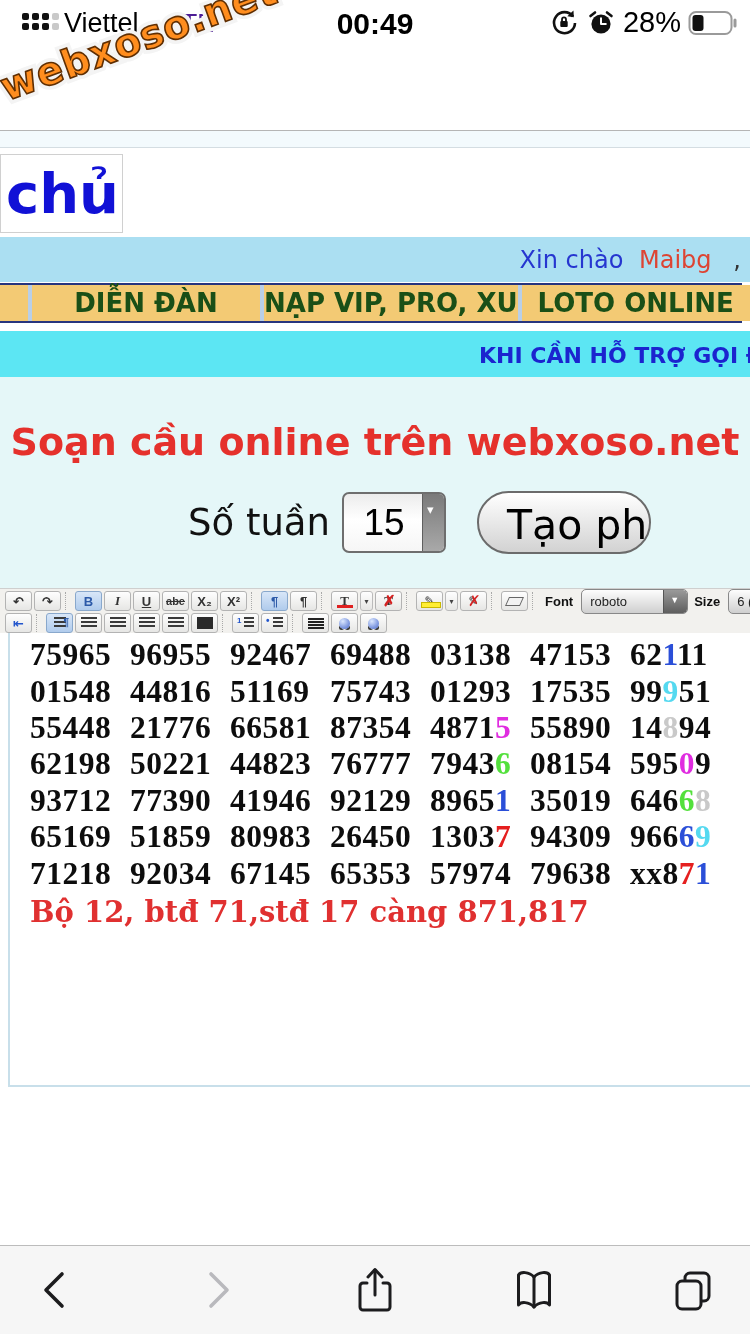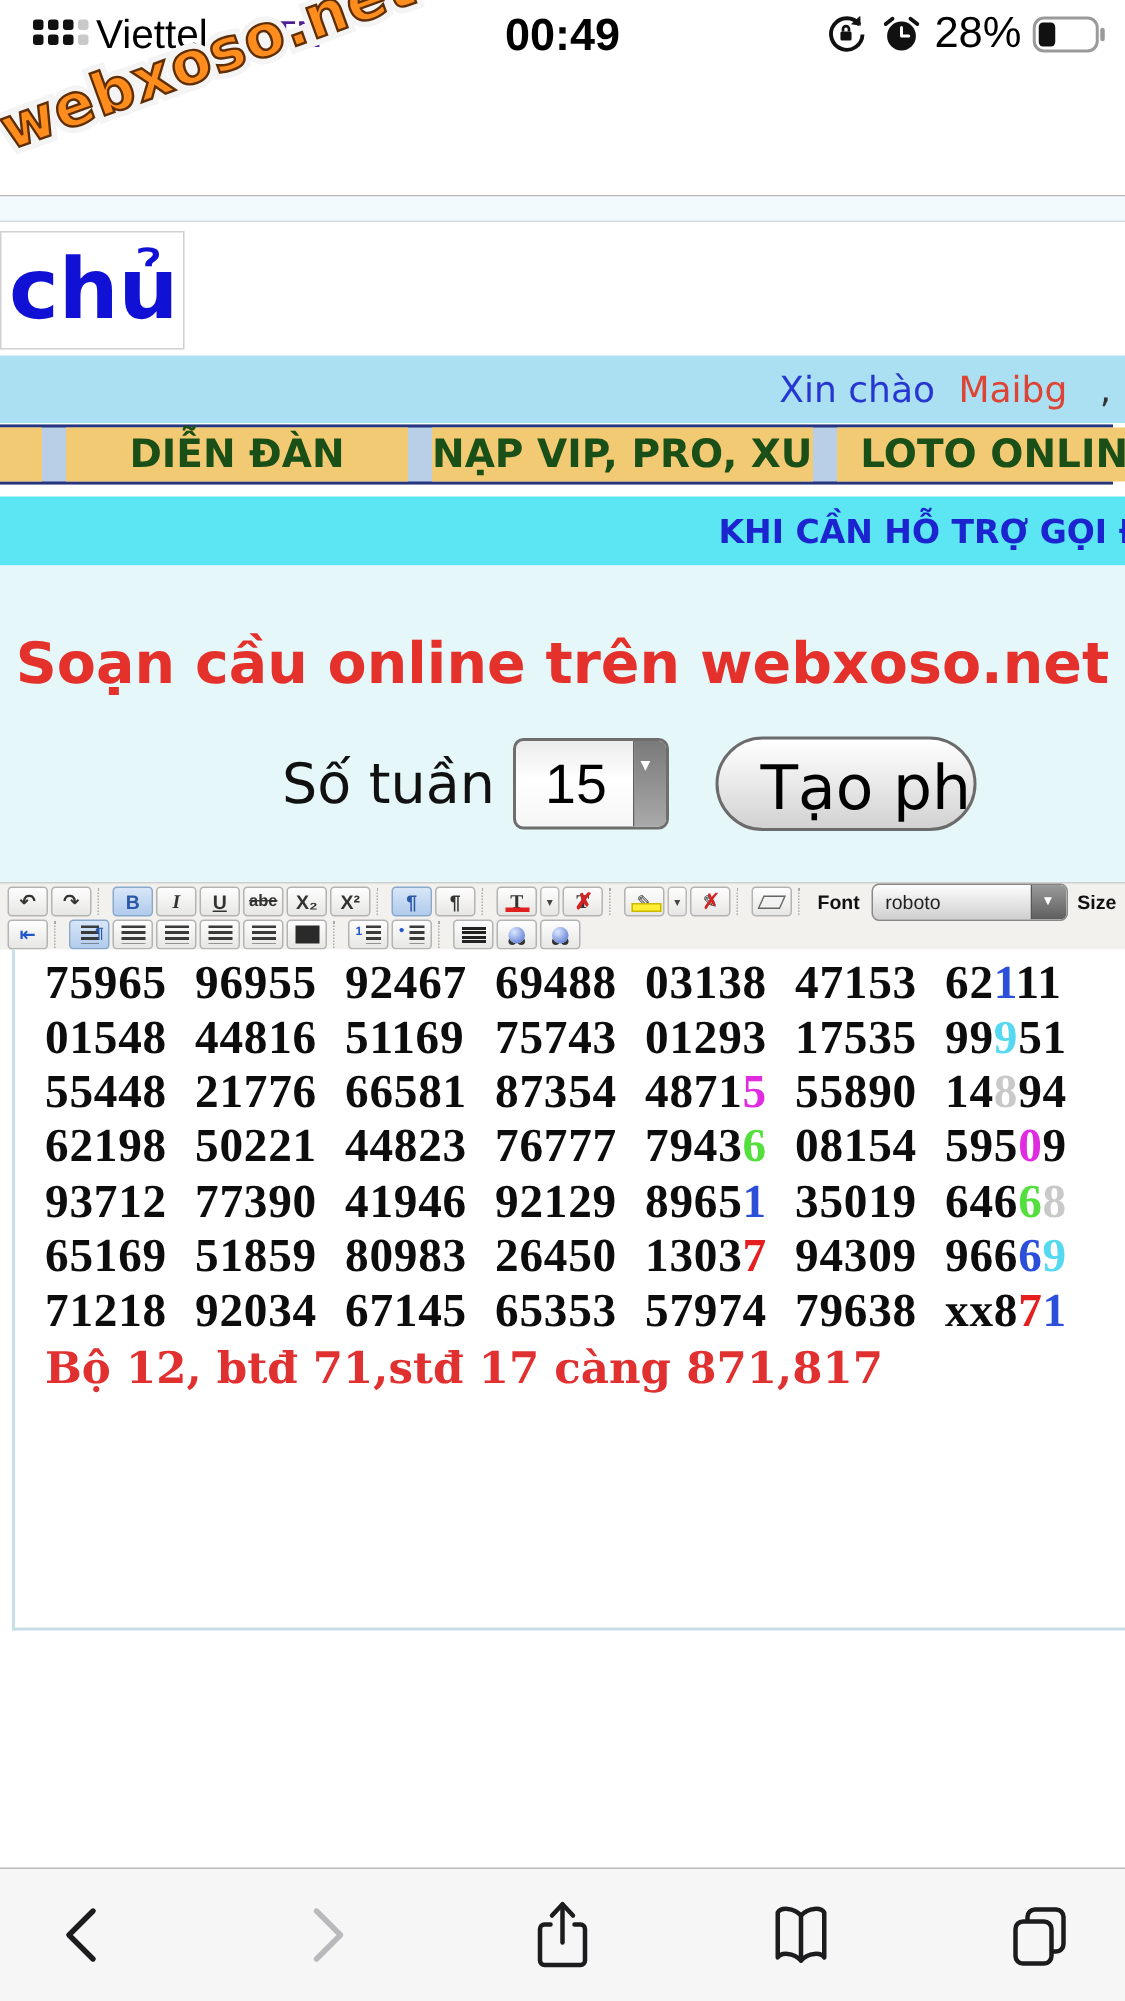--- a/index.html
+++ b/index.html
@@ -47,21 +47,21 @@
   
   .greet{position:absolute;left:0;top:237px;width:750px;height:45px;background:#abdff2;overflow:hidden;}
   .greet-in{position:absolute;right:-16px;top:9px;white-space:nowrap;font-size:24px;
             font-family:"DejaVu Sans","Liberation Sans",sans-serif;}
   .greet-pre{color:#2636d0;}
   .greet-user{color:#dd4433;margin-left:8px;}
   .greet-suf{color:#333;margin-left:14px;}
 
   
   .nav{position:absolute;left:0;top:283px;width:742px;height:40px;background:#b9cfe8;
-       border-top:2px solid #27357e;border-bottom:2px solid #27357e;display:flex;gap:16px;}
+       border-top:2px solid #27357e;border-bottom:2px solid #27357e;display:flex;gap:4px;}
   .nav-cell{background:#f3ca74;height:100%;display:flex;align-items:center;justify-content:center;
        font-weight:bold;font-size:26px;color:#1a4f17;white-space:nowrap;
        font-family:"DejaVu Sans","Liberation Sans",sans-serif;}
   .nav-cell.stub{width:28px;flex:none;}
   .nav-cell.c1{width:228px;flex:none;}
   .nav-cell.c2{width:228px;flex:none;}
   .nav-cell.c3{flex:1;}
 
   
   .support{position:absolute;left:0;top:331px;width:750px;height:46px;background:#5ce6f3;overflow:hidden;}
@@ -251,21 +251,21 @@
         <div class="tb-sep"></div>
         <div class="tb-btn g-hl">✎</div>
         <div class="tb-btn dd">▾</div>
         <div class="tb-btn g-hl xover">✎</div>
         <div class="tb-sep"></div>
         <div class="tb-btn g-eraser">
           <i></i>
         </div>
         <div class="tb-sep"></div>
         <span class="tb-label">Font</span>
-        <div class="tb-select" style="width: 131px;">
+        <div class="tb-select" style="width: 107px;">
           <span class="val">roboto</span>
           <span class="cap"></span>
         </div>
         <span class="tb-label">Size</span>
         <div class="tb-select" style="width: 73px;">
           <span class="val">6 (24 p</span>
         </div>
       </div>
     <div class="tb-row" id="tb-row2">
         <div class="tb-btn g-indent">⇤</div>

